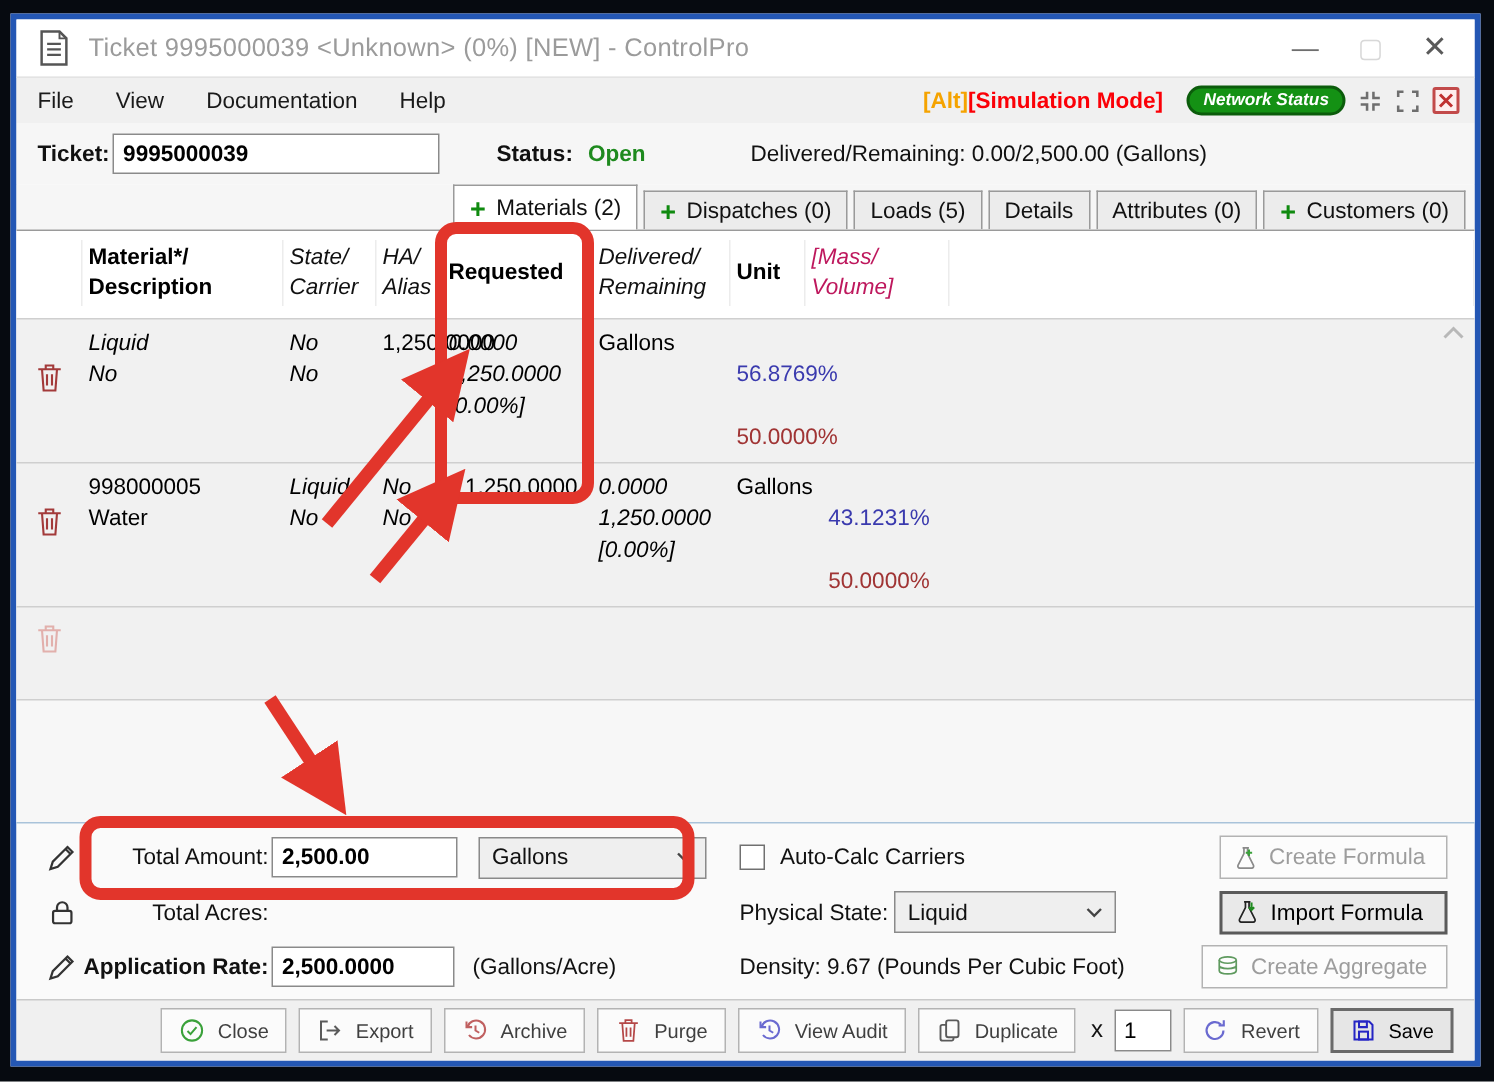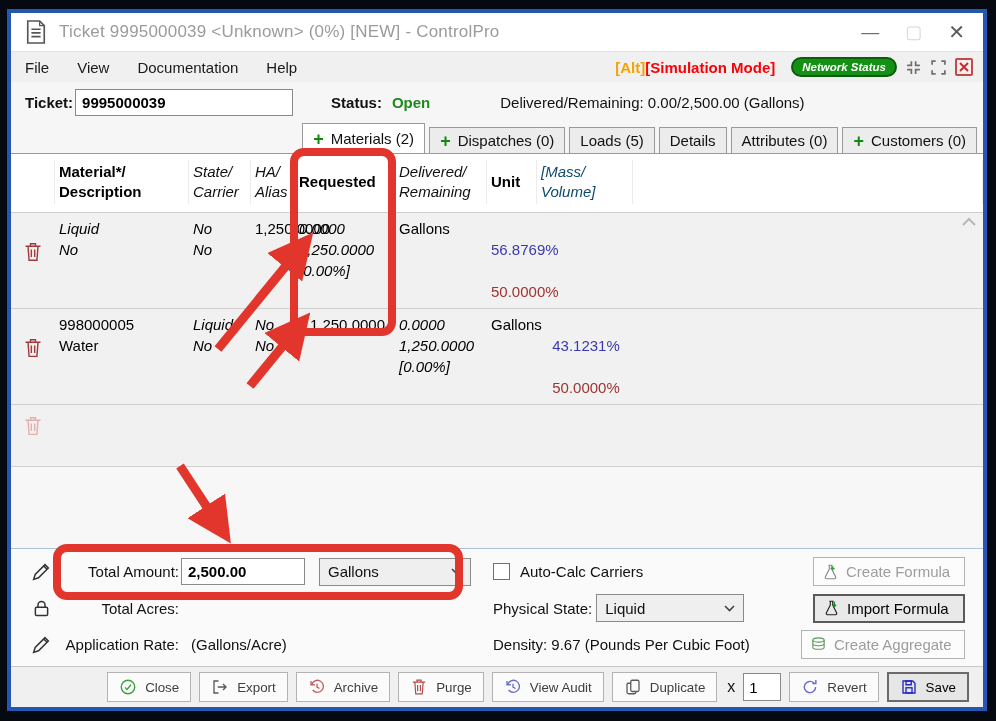--- a/index.html
+++ b/index.html
@@ -41,41 +41,41 @@
   .tab { display:flex; align-items:center; gap:7px; font-size:15px; color:#111; background:#ececec; border:1px solid #9a9a9a; border-bottom:none; height:26px; padding:0 10px; margin-left:4px; }
   .tab.active { background:#ffffff; height:30px; border-bottom:none; position:relative; z-index:3; }
   .tab-plus { color:#0f8a0f; font-weight:bold; font-size:18px; line-height:14px; }
   
   .table-area { flex:1 1 auto; display:flex; flex-direction:column; position:relative; background:#f7f7f7; min-height:0; }
   .tgrid { display:grid; grid-template-columns:44px 134px 62px 44px 100px 92px 50px 96px 1fr; }
   .thead { background:#ffffff; border-top:1px solid #9a9a9a; padding:6px 0 8px; font-size:15px; }
   .thead > div { padding:2px 4px; white-space:pre-line; line-height:20px; border-right:1px solid #ececec; }
   .th-bold { font-weight:bold; color:#000; }
   .th-it { font-style:italic; color:#111; }
-  .th-mass { font-style:italic; color:#0c4a6e; }
+  .th-mass { font-style:italic; color:#be185d; }
   .trow { background:#f1f1f1; border-top:1px solid #cfcfcf; font-size:15px; line-height:21px; padding:5px 0 6px; }
   .trow > div { padding:0 4px; white-space:pre-line; }
   .cell-it { font-style:italic; }
   .cell-req { text-align:right; padding-right:10px !important; }
   .cell-mass { text-align:center; padding-right:2px !important; }
   .pct-mass { color:#3a3aae; }
   .pct-vol { color:#a03434; }
   .trash { width:20px; height:22px; color:#a33a3a; margin:2px auto 0; display:block; }
   .trash.faded { color:#e2b0ac; }
   .row-empty { background:#f1f1f1; border-top:1px solid #cfcfcf; height:62px; }
   .table-filler { flex:1 1 auto; background:#f7f7f7; border-top:1px solid #cfcfcf; }
   .scroll-chevron { position:absolute; right:6px; top:64px; width:16px; height:10px; color:#b8b8b8; }
   
   .form { flex:0 0 auto; height:118px; background:#fafafa; border-top:1px solid #a9c3da; display:grid; grid-template-columns:468px 322px 1fr; padding:5px 0 4px; }
   .fcol { display:flex; flex-direction:column; justify-content:space-between; }
   .frow { display:flex; align-items:center; height:35px; }
   .icon-slot { width:30px; margin-left:20px; color:#333; display:flex; align-items:center; }
   .icon-slot svg { width:21px; height:21px; }
   .flabel { width:118px; text-align:right; font-size:15px; color:#111; }
-  .flabel.bold { font-weight:normal; width:148px; margin-left:-30px; }
+  .flabel.bold { font-weight:bold; width:148px; margin-left:-30px; }
   .finput { height:27px; border:1px solid #8a8a8a; background:#fff; font-family:inherit; font-size:15px; font-weight:bold; padding:0 6px; }
   .amount-input { width:124px; margin-left:2px; }
   .acres-input { width:140px; margin-left:2px; border:1px solid #dcdcdc; background:#fbfbfb; color:#a7a7a7; font-weight:normal; }
   .rate-input { width:122px; margin-left:2px; }
   .unit-note { font-size:15px; margin-left:12px; color:#111; }
   .dropdown { height:28px; border:1px solid #8a8a8a; background:#efefef; display:flex; align-items:center; font-size:15px; color:#111; padding:0 8px; }
   .dd-units { width:152px; margin-left:14px; }
   .dd-state { width:148px; margin-left:4px; }
   .dd-chev { margin-left:auto; width:11px; height:7px; color:#444; }
   .checkbox { width:17px; height:17px; border:1px solid #707070; background:#fff; margin-right:10px; flex:0 0 auto; }
@@ -274,20 +274,21 @@
         </span>
         <span class="flabel">Total Acres:</span>
       </div>
       <div class="frow">
         <span class="icon-slot">
           <svg viewBox="0 0 24 24" fill="none" stroke="currentColor" stroke-width="1.7">
               <path d="M3 21l1.8-5.6L16 4.2l3.8 3.8L8.6 19.2 3 21zM14.5 5.7l3.8 3.8"></path>
             </svg>
         </span>
         <span class="flabel bold">Application Rate:</span>
+        <input class="finput rate-input" value="2,500.0000" style="">
         <span class="unit-note">(Gallons/Acre)</span>
       </div>
     </div>
 
     <div class="fcol">
       <div class="frow mid-pad">
         <span class="checkbox"></span>
         <span>Auto-Calc Carriers</span>
       </div>
       <div class="frow mid-pad">

